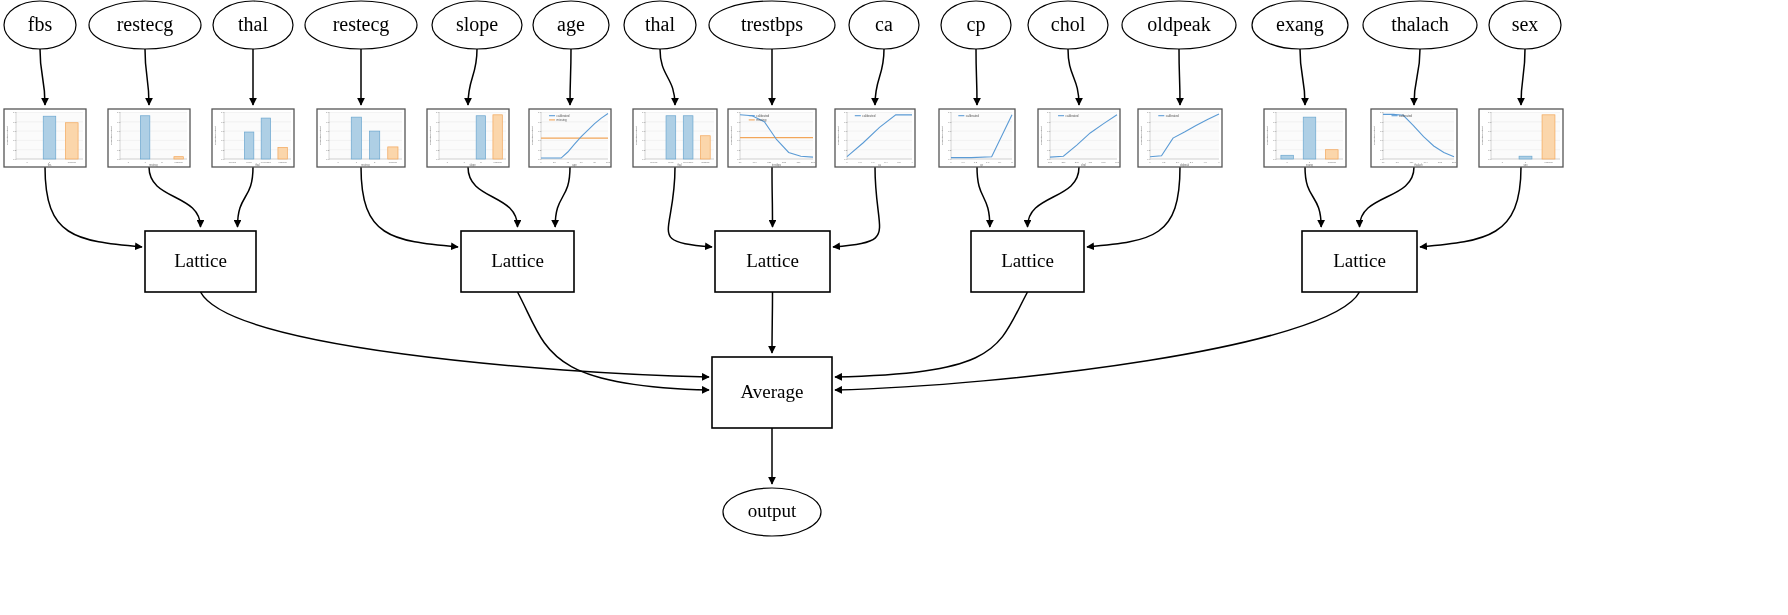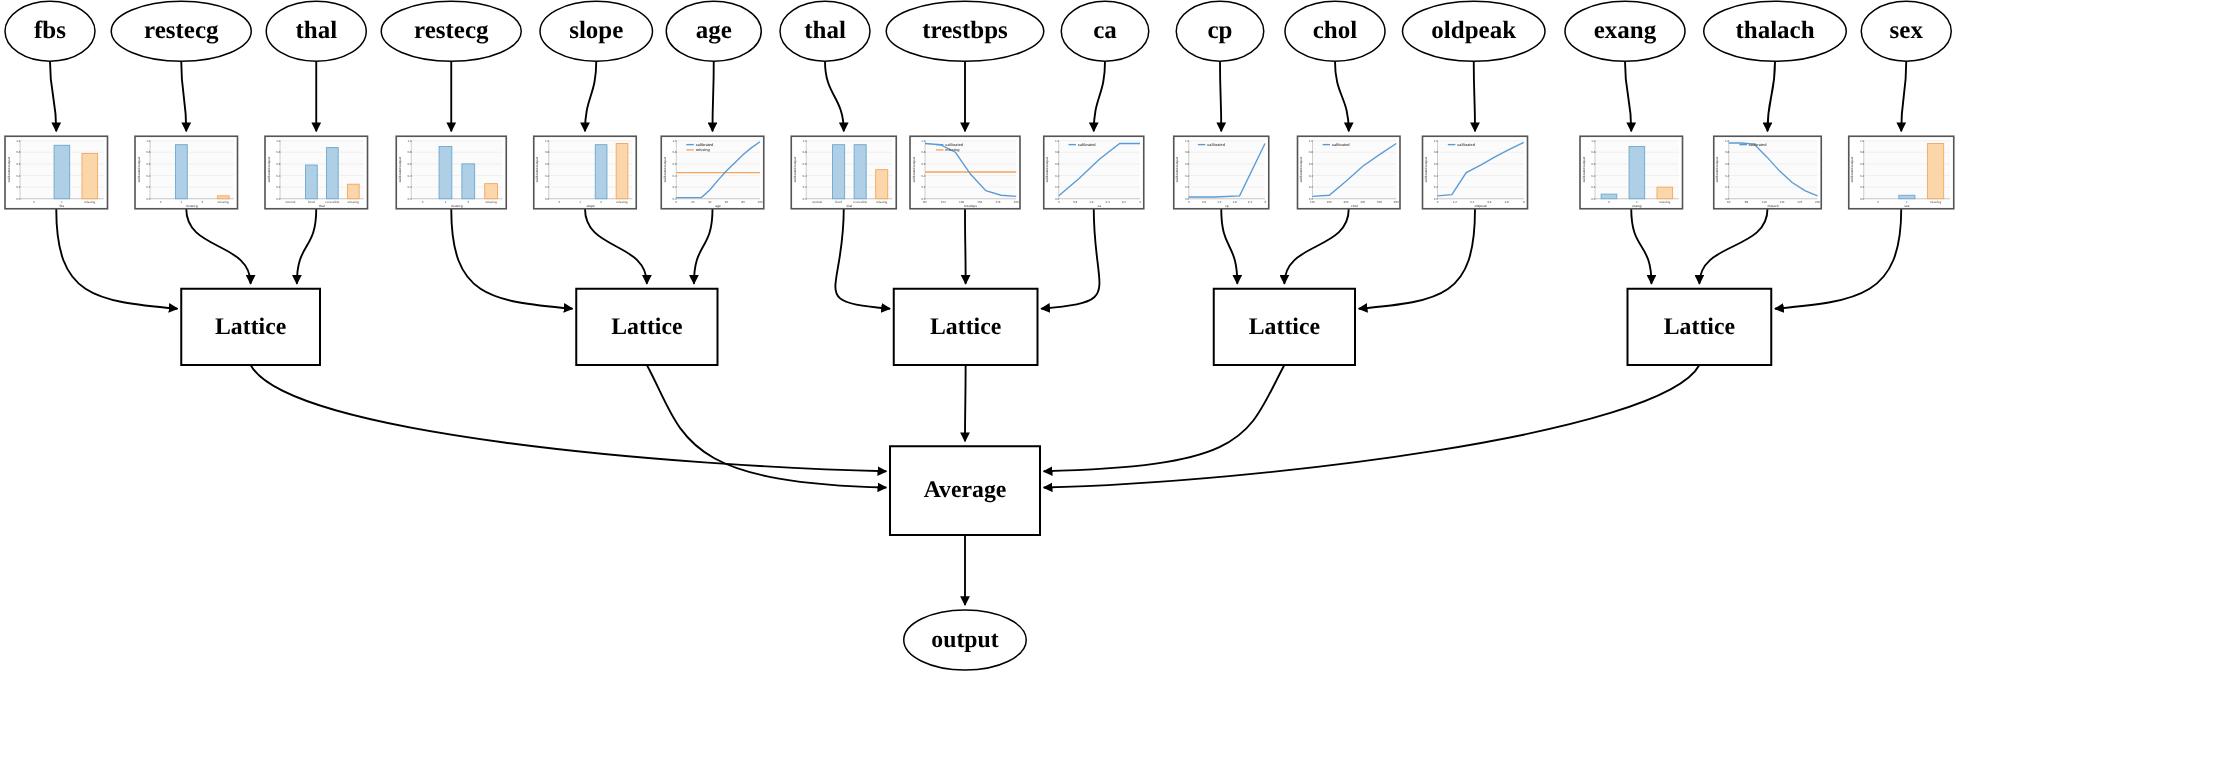--- a/index.html
+++ b/index.html
@@ -1,17 +1,17 @@
 <!DOCTYPE html>
 <html><head>
 <meta charset="utf-8">
 <style>
   html,body{margin:0;padding:0;background:#ffffff;}
   body{width:1788px;height:615px;font-family:"Liberation Serif",serif;overflow:hidden;}
-  #stage{position:relative;width:1488px;height:615px;font-weight:bold;}
+  #stage{position:relative;width:1488px;height:615px;}
   svg.layer{position:absolute;left:0;top:0;width:1788px;height:615px;overflow:visible;}
   .node-text{font-family:"Liberation Serif",serif;fill:#000;text-anchor:middle;dominant-baseline:middle;}
   .ellipse-shape{fill:#ffffff;stroke:#000000;stroke-width:1.2;}
   .box-shape{fill:#ffffff;stroke:#000000;stroke-width:1.6;}
   .edge{fill:none;stroke:#000000;stroke-width:1.5;}
   .plotframe{fill:#ffffff;stroke:#555555;stroke-width:1.3;}
   .plotbg{fill:#fbfbfb;}
   .grid{stroke:#e9e9e9;stroke-width:.5;}
   .axl{stroke:#bdbdbd;stroke-width:.6;}
   .barblue{fill:#aecfe5;stroke:#6aa6cf;stroke-width:.7;}

